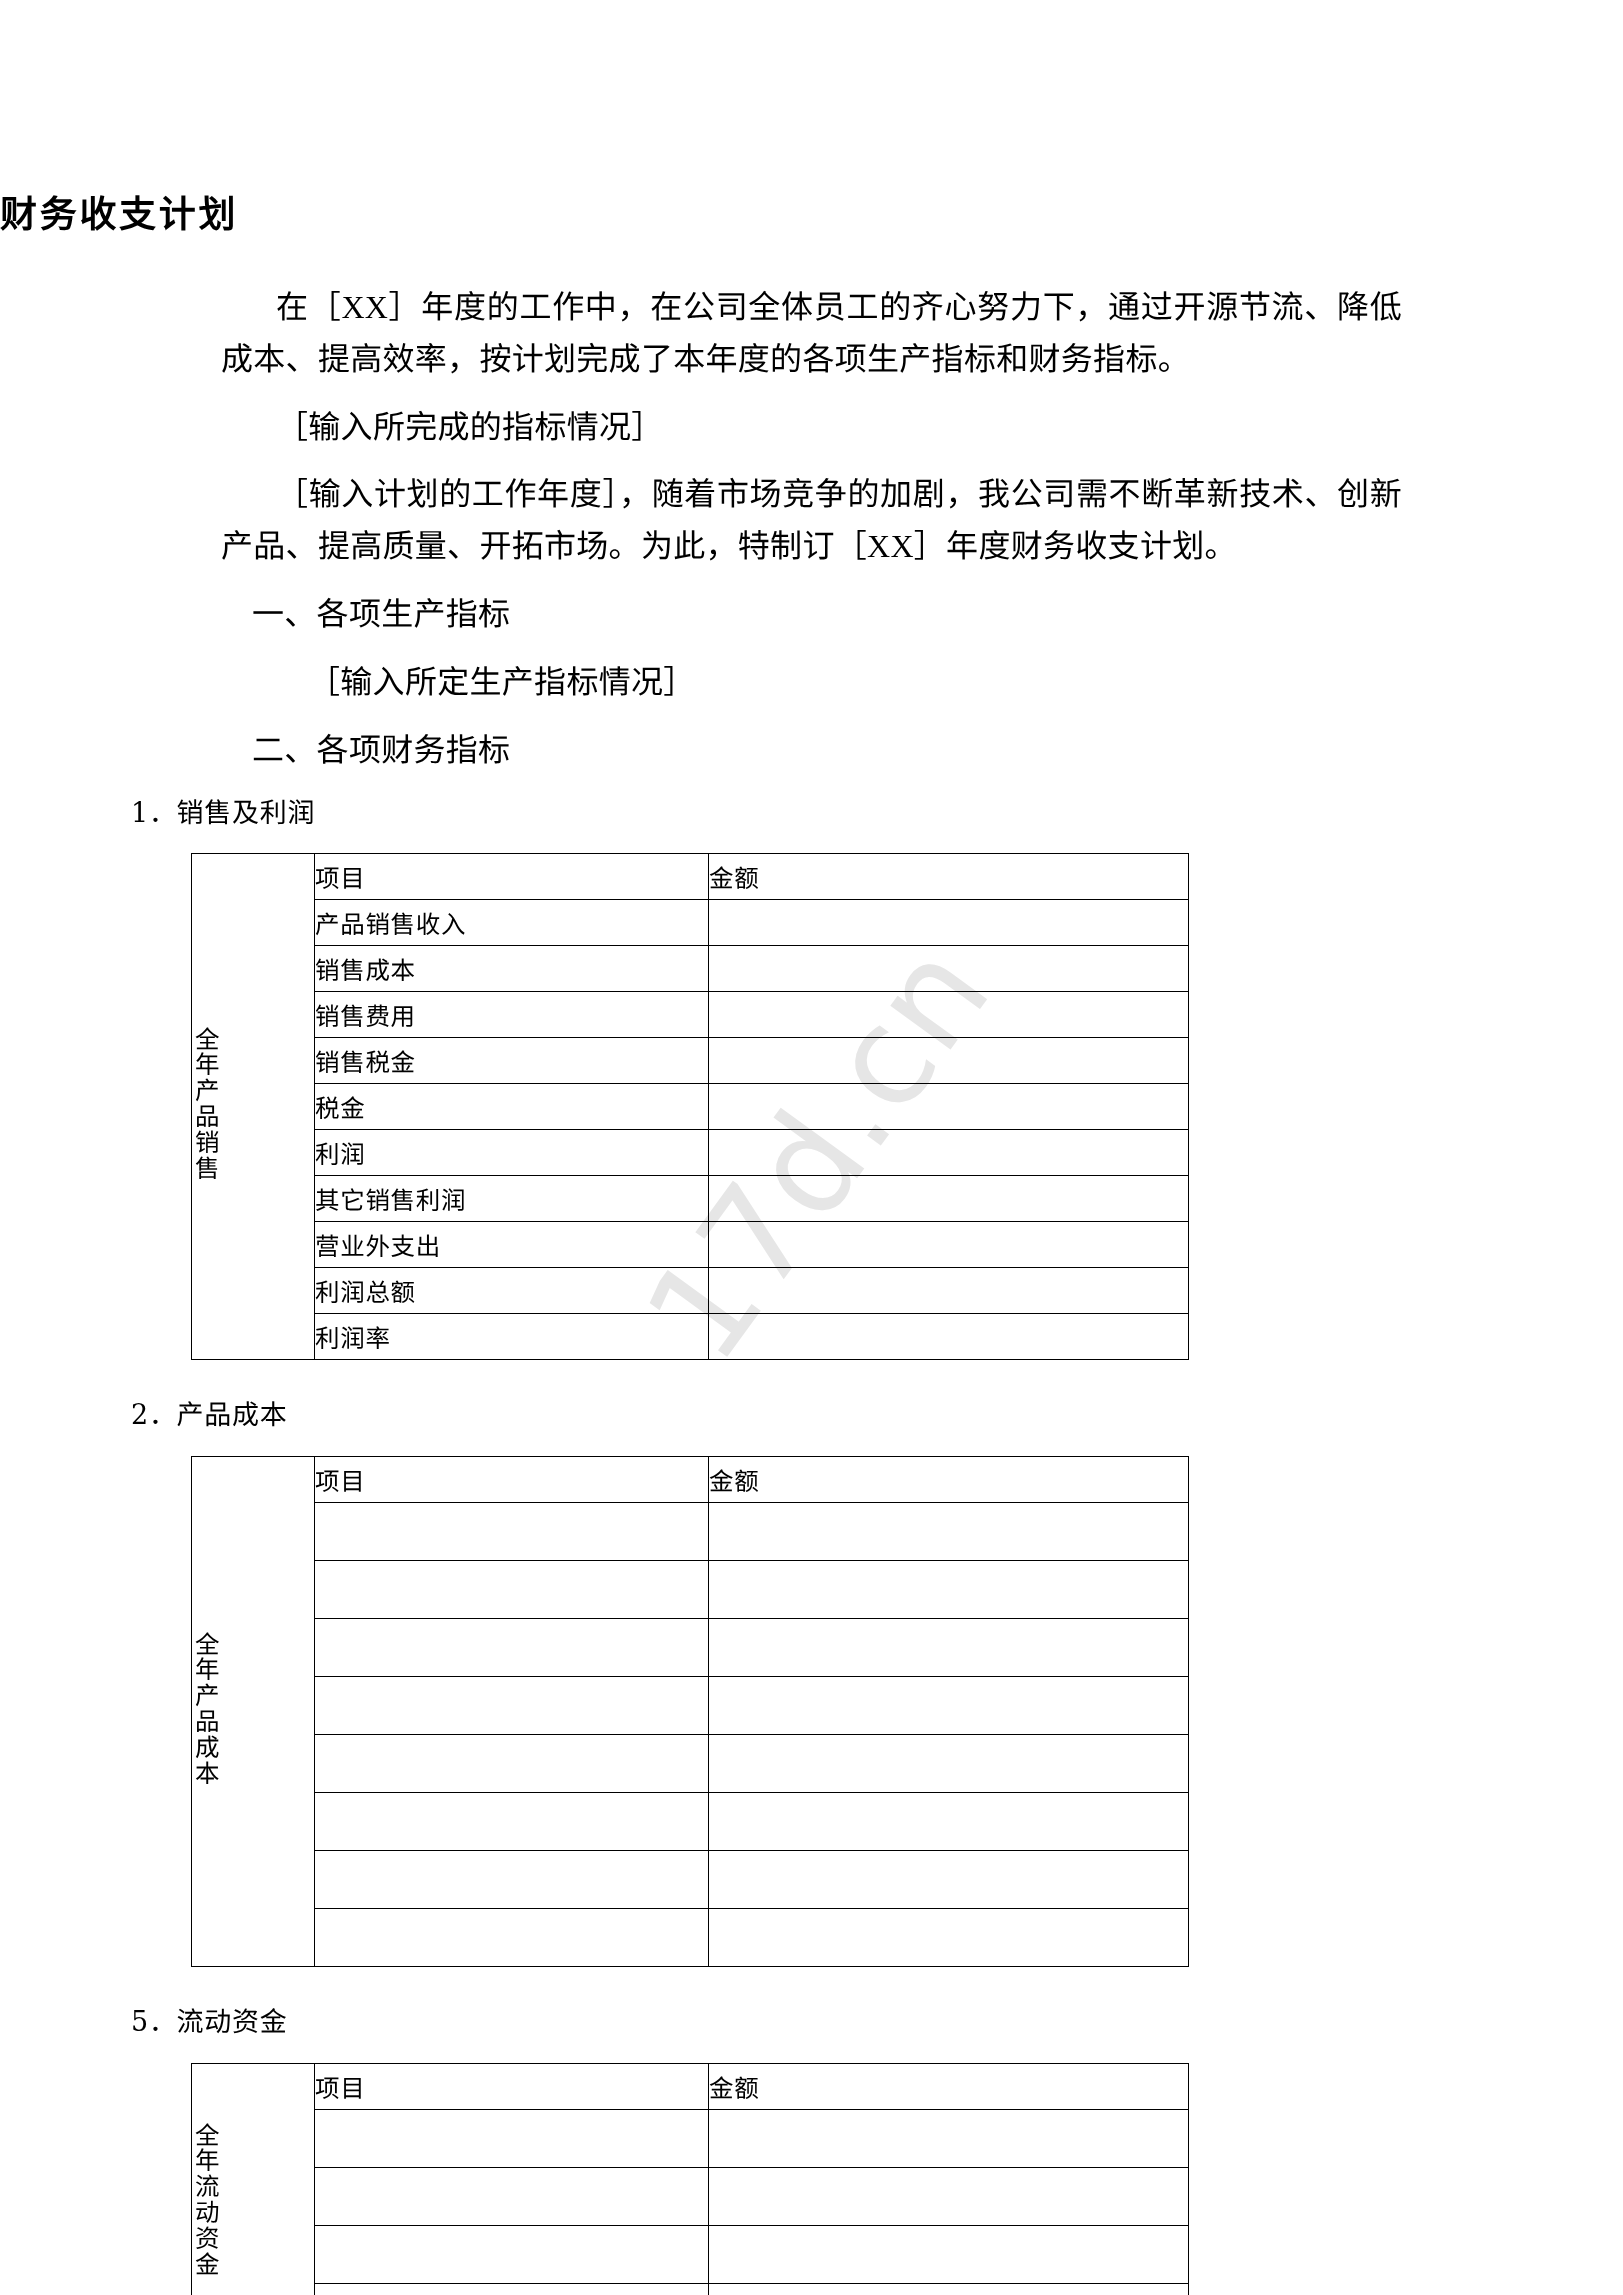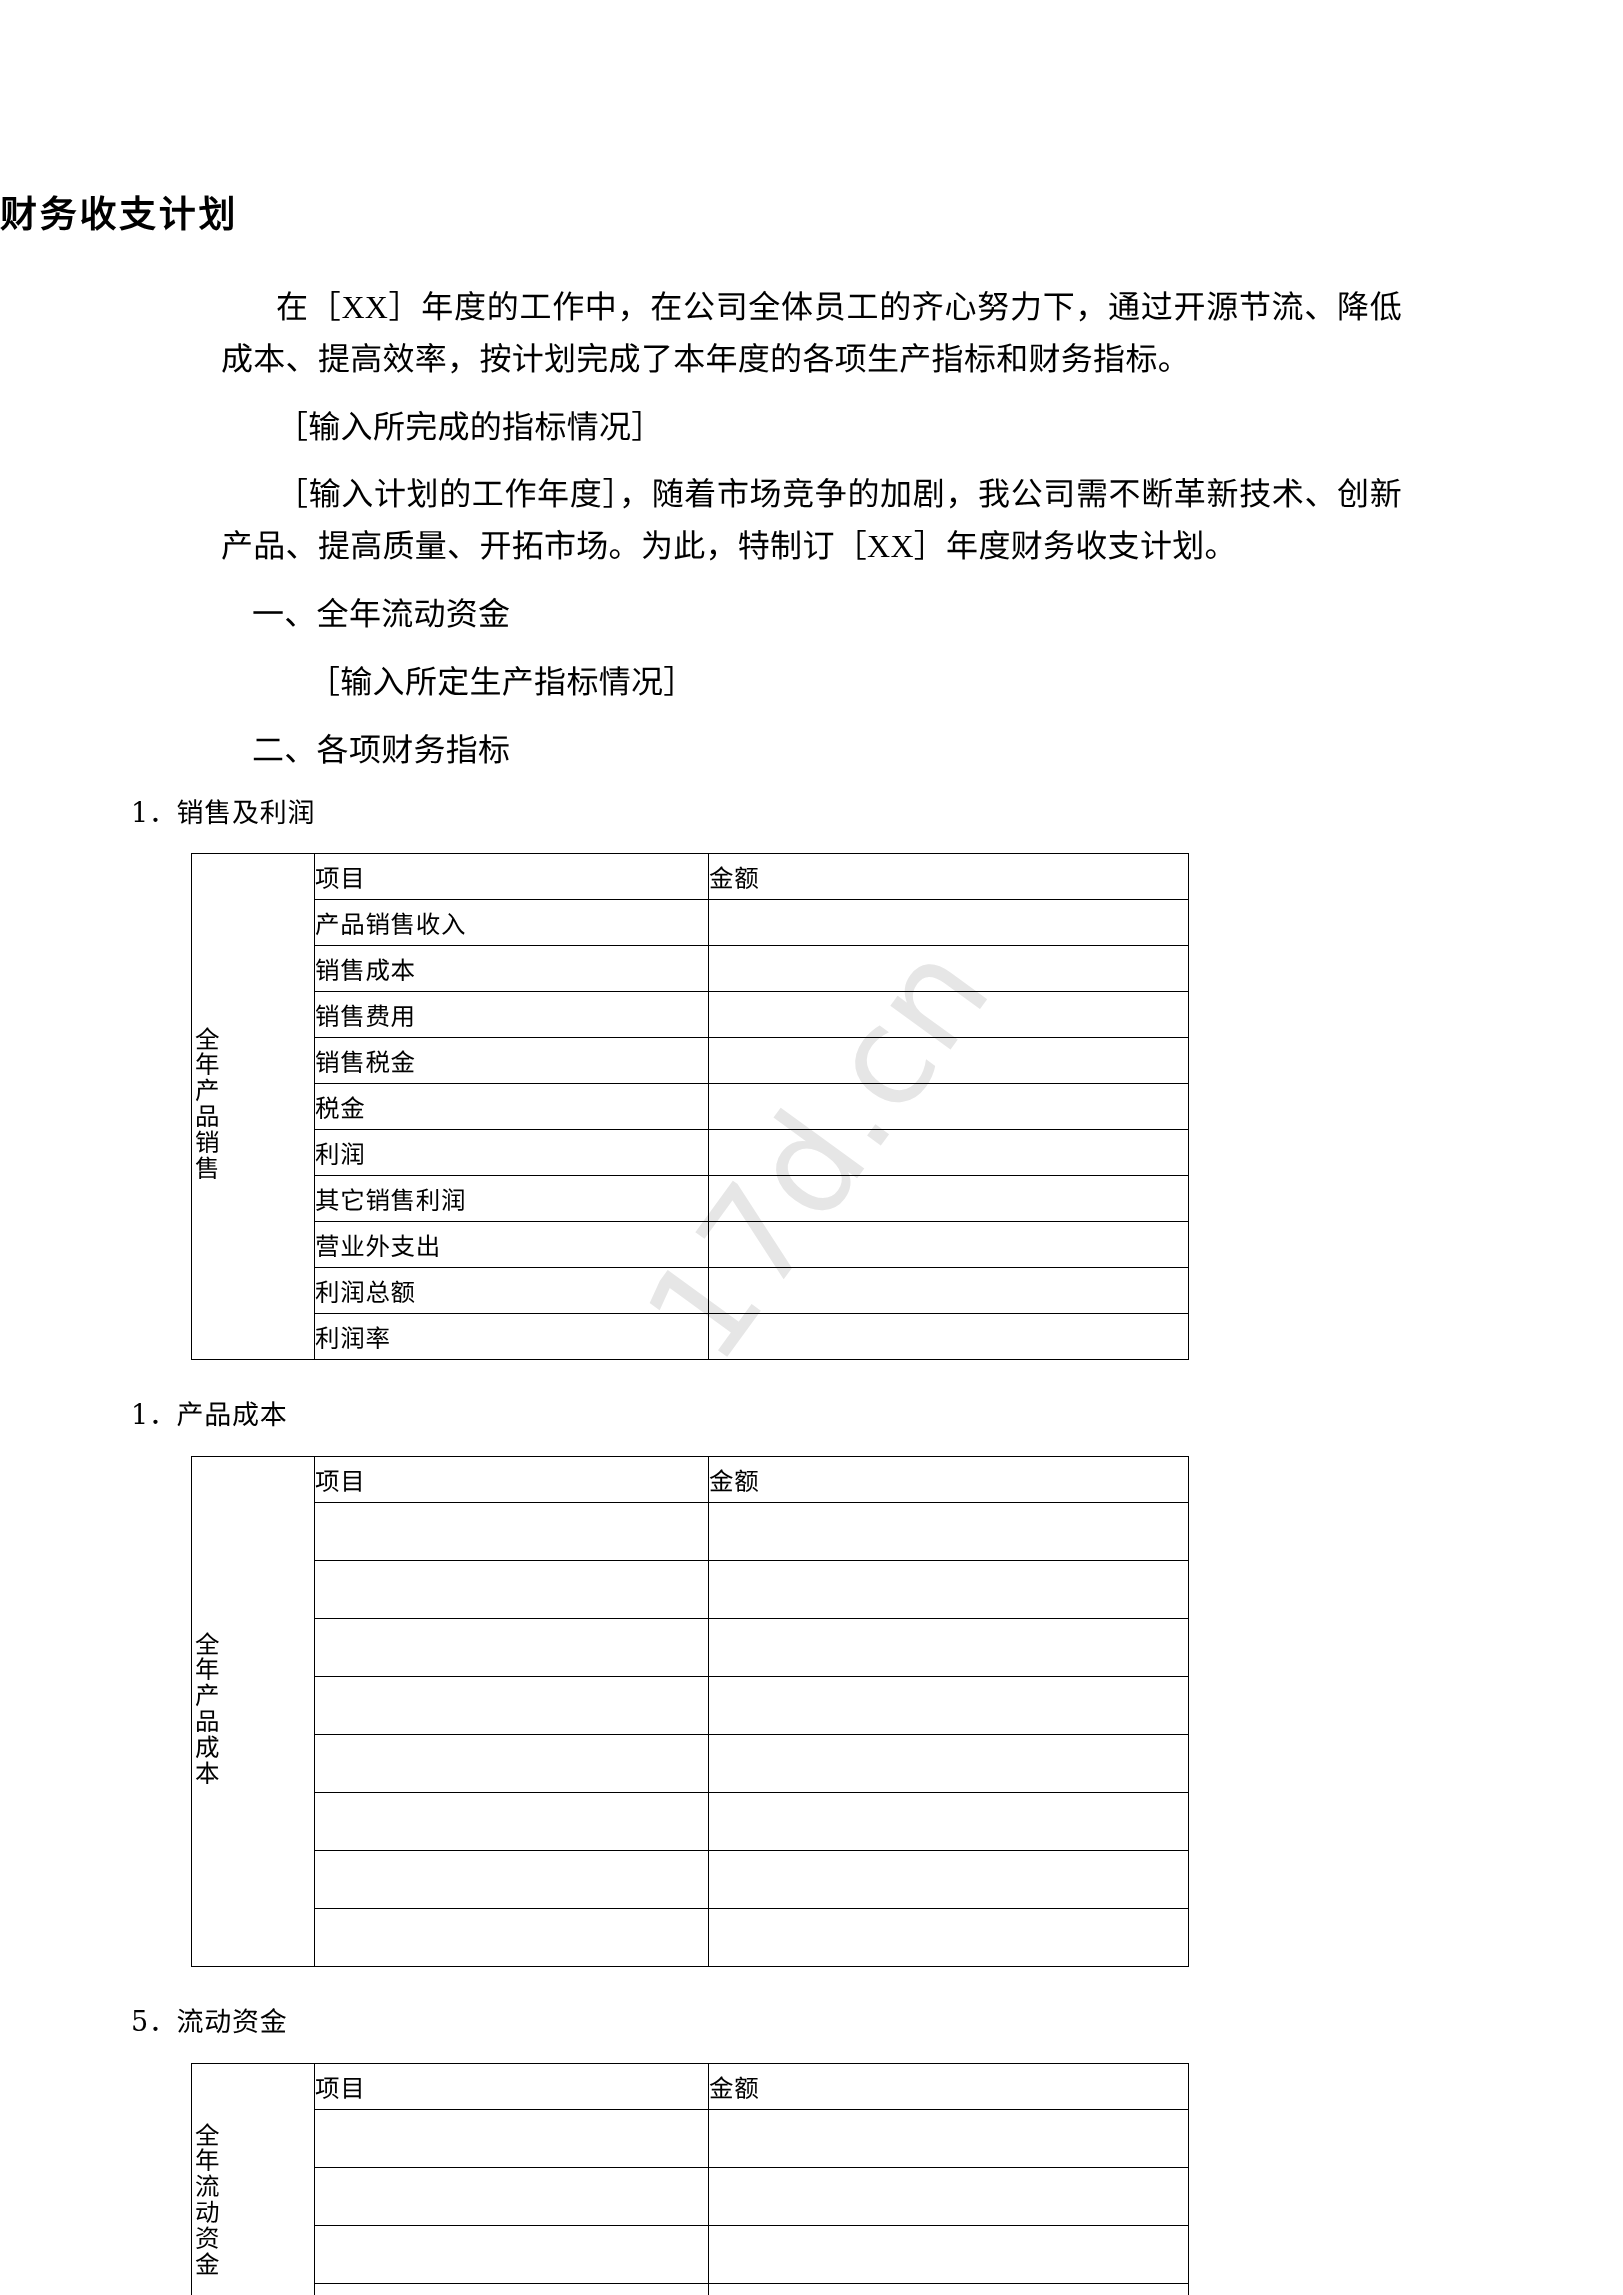--- a/index.html
+++ b/index.html
@@ -143,21 +143,21 @@
   </div>
 
   <div id="content">
 
     <h1 class="doc-title">财务收支计划</h1>
 
     <div class="body-block">
       <p class="para first indent2">在［XX］年度的工作中，在公司全体员工的齐心努力下，通过开源节流、降低成本、提高效率，按计划完成了本年度的各项生产指标和财务指标。</p>
       <p class="para indent2">［输入所完成的指标情况］</p>
       <p class="para indent2">［输入计划的工作年度］，随着市场竞争的加剧，我公司需不断革新技术、创新产品、提高质量、开拓市场。为此，特制订［XX］年度财务收支计划。</p>
-      <p class="para indent-list">一、全年流动资金</p>
+      <p class="para indent-list">一、各项生产指标</p>
       <p class="para indent-sub">［输入所定生产指标情况］</p>
       <p class="para indent-list">二、各项财务指标</p>
     </div>
 
     <p class="caption">1．销售及利润</p>
     <div class="cap-gap-bot"></div>
     <div class="fin-table-wrap">
       <table class="fin">
         <colgroup>
             <col class="c-side">
@@ -209,21 +209,21 @@
               <td></td>
             </tr>
           <tr class="row">
               <td>利润率</td>
               <td></td>
             </tr>
         </tbody>
       </table>
     </div>
 
-    <p class="caption cap-gap-top">1．产品成本</p>
+    <p class="caption cap-gap-top">2．产品成本</p>
     <div class="cap-gap-bot"></div>
     <div class="fin-table-wrap">
       <table class="fin">
         <colgroup>
             <col class="c-side">
             <col class="c-item">
             <col class="c-amt">
           </colgroup>
         <tbody>
           <tr class="hdr">

